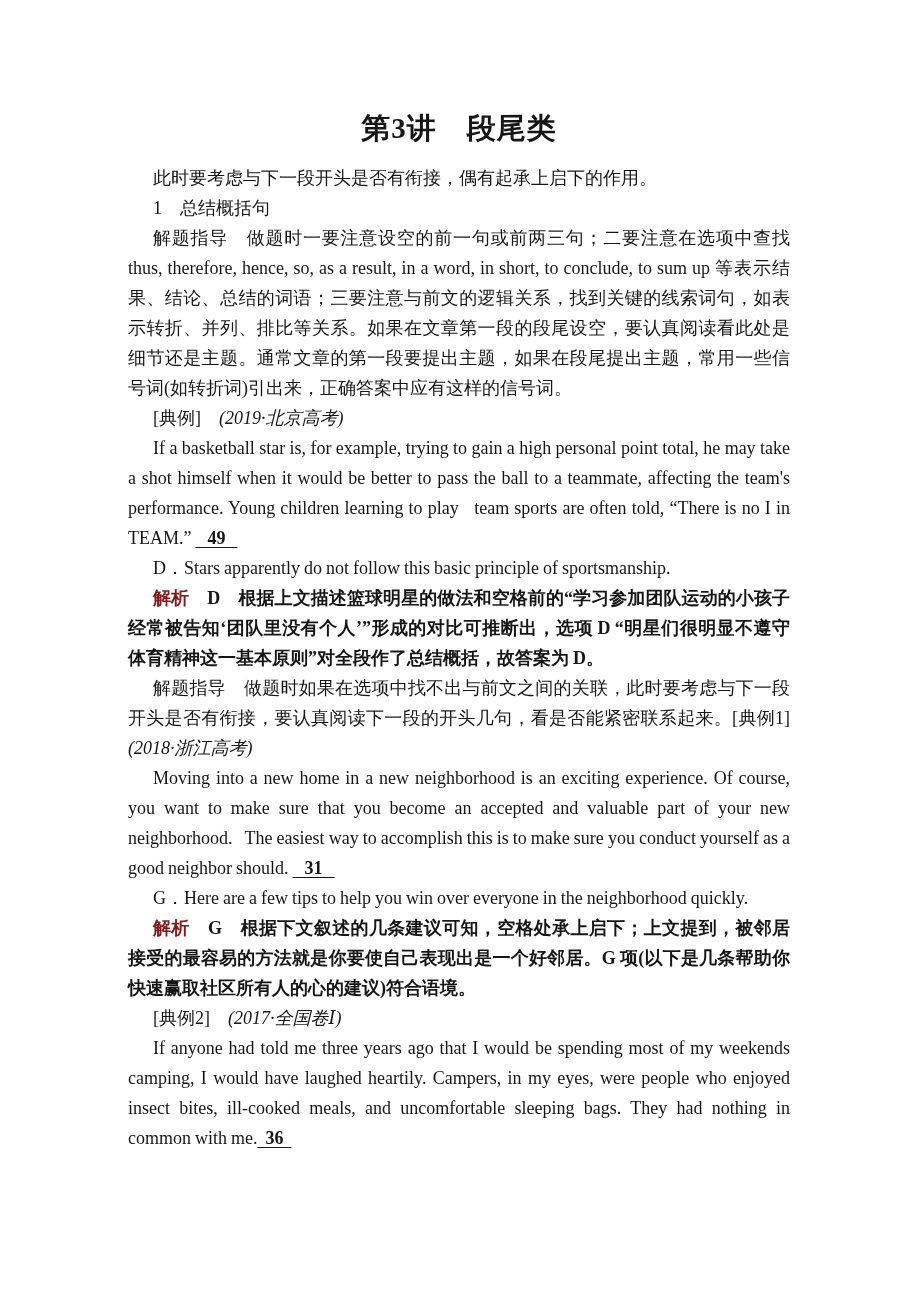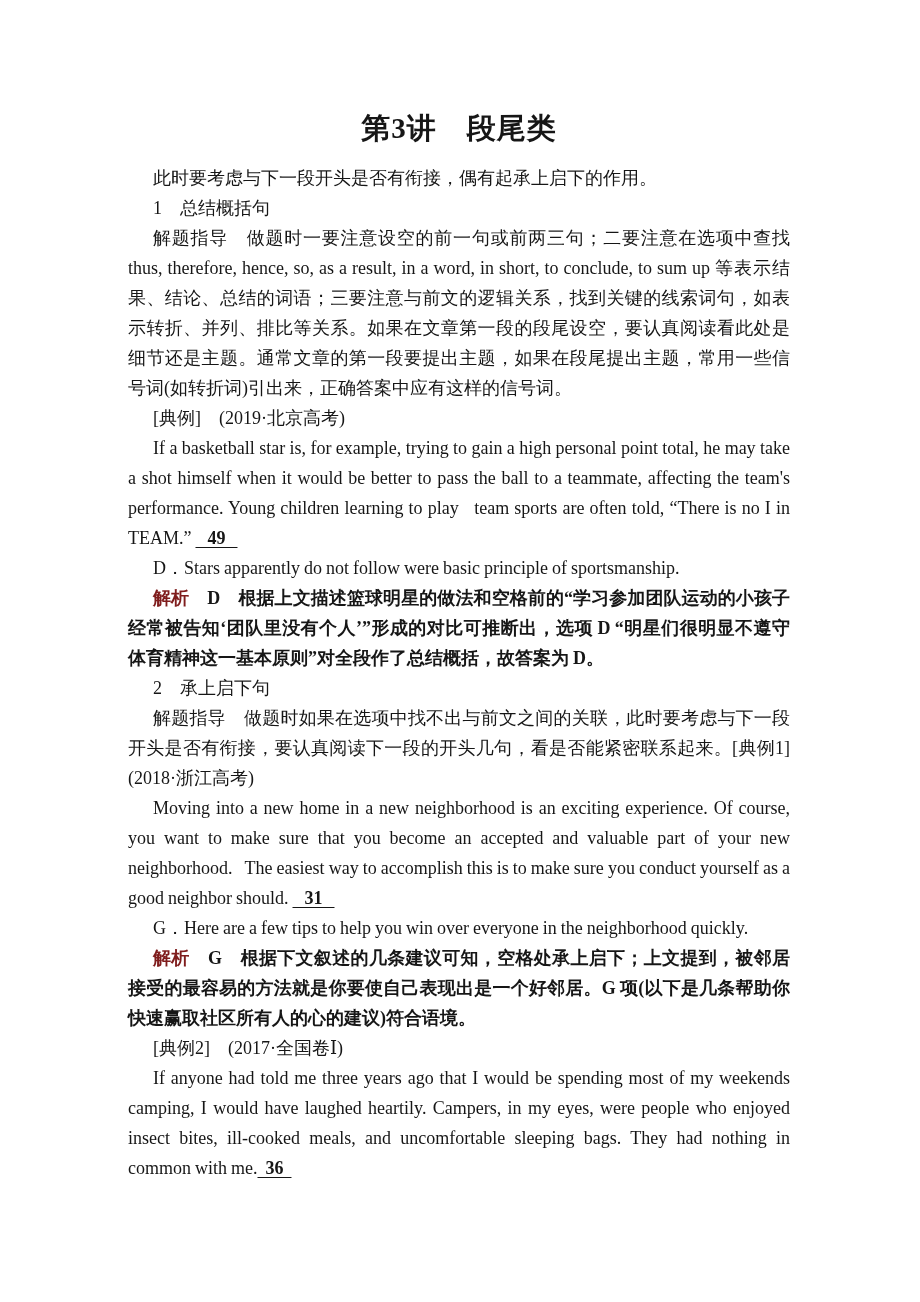--- a/index.html
+++ b/index.html
@@ -26,21 +26,21 @@
     letter-spacing: 1px;
   }
   .para {
     margin: 0;
     text-align: justify;
     text-indent: 25px;
     word-spacing: -0.5px;
   }
   .para.bold { font-weight: 700; }
   .label-red { color: #7f1d1d; }
-  .cite { }
+  .cite { font-style: italic; }
   .blank {
     text-decoration: underline;
     text-underline-offset: 3px;
     white-space: nowrap;
     font-weight: bold;
   }
 </style>
 </head>
 <body>
 
@@ -51,25 +51,24 @@
   <p class="para"><span>此时要考虑与下一段开头是否有衔接，偶有起承上启下的作用。</span></p>
 
   <p class="para"><span>1　总结概括句</span></p>
 
   <p class="para"><span>解题指导　做题时一要注意设空的前一句或前两三句；二要注意在选项中查找 thus, therefore, hence, so, as a result, in a word, in short, to conclude, to sum up 等表示结果、结论、总结的词语；三要注意与前文的逻辑关系，找到关键的线索词句，如表示转折、并列、排比等关系。如果在文章第一段的段尾设空，要认真阅读看此处是细节还是主题。通常文章的第一段要提出主题，如果在段尾提出主题，常用一些信号词(如转折词)引出来，正确答案中应有这样的信号词。</span></p>
 
   <p class="para"><span>[典例]　</span><span class="cite">(2019·北京高考)</span></p>
 
   <p class="para"><span>If a basketball star is, for example, trying to gain a high personal point total, he may take a shot himself when it would be better to pass the ball to a teammate, affecting the team's performance. Young children learning to play &nbsp;&nbsp;team sports are often told, “There is no I in TEAM.” </span><span class="blank">&nbsp;&nbsp;&nbsp;49&nbsp;&nbsp;&nbsp;</span></p>
 
-  <p class="para"><span>D．Stars apparently do not follow were basic principle of sportsmanship.</span></p>
+  <p class="para"><span>D．Stars apparently do not follow this basic principle of sportsmanship.</span></p>
 
   <p class="para bold"><span class="label-red">解析</span><span>　D　根据上文描述篮球明星的做法和空格前的“学习参加团队运动的小孩子经常被告知‘团队里没有个人’”形成的对比可推断出，选项 D “明星们很明显不遵守体育精神这一基本原则”对全段作了总结概括，故答案为 D。</span></p>
 
-  <p class="para"><span>2　承上启下句</span></p>
 
   <p class="para"><span>解题指导　做题时如果在选项中找不出与前文之间的关联，此时要考虑与下一段开头是否有衔接，要认真阅读下一段的开头几句，看是否能紧密联系起来。[典例1]　</span><span class="cite">(2018·浙江高考)</span></p>
 
   <p class="para"><span>Moving into a new home in a new neighborhood is an exciting experience. Of course, you want to make sure that you become an accepted and valuable part of your new neighborhood. &nbsp;&nbsp;The easiest way to accomplish this is to make sure you conduct yourself as a good neighbor should. </span><span class="blank">&nbsp;&nbsp;&nbsp;31&nbsp;&nbsp;&nbsp;</span></p>
 
   <p class="para"><span>G．Here are a few tips to help you win over everyone in the neighborhood quickly.</span></p>
 
   <p class="para bold"><span class="label-red">解析</span><span>　G　根据下文叙述的几条建议可知，空格处承上启下；上文提到，被邻居接受的最容易的方法就是你要使自己表现出是一个好邻居。G 项(以下是几条帮助你快速赢取社区所有人的心的建议)符合语境。</span></p>
 
   <p class="para"><span>[典例2]　</span><span class="cite">(2017·全国卷Ⅰ)</span></p>

